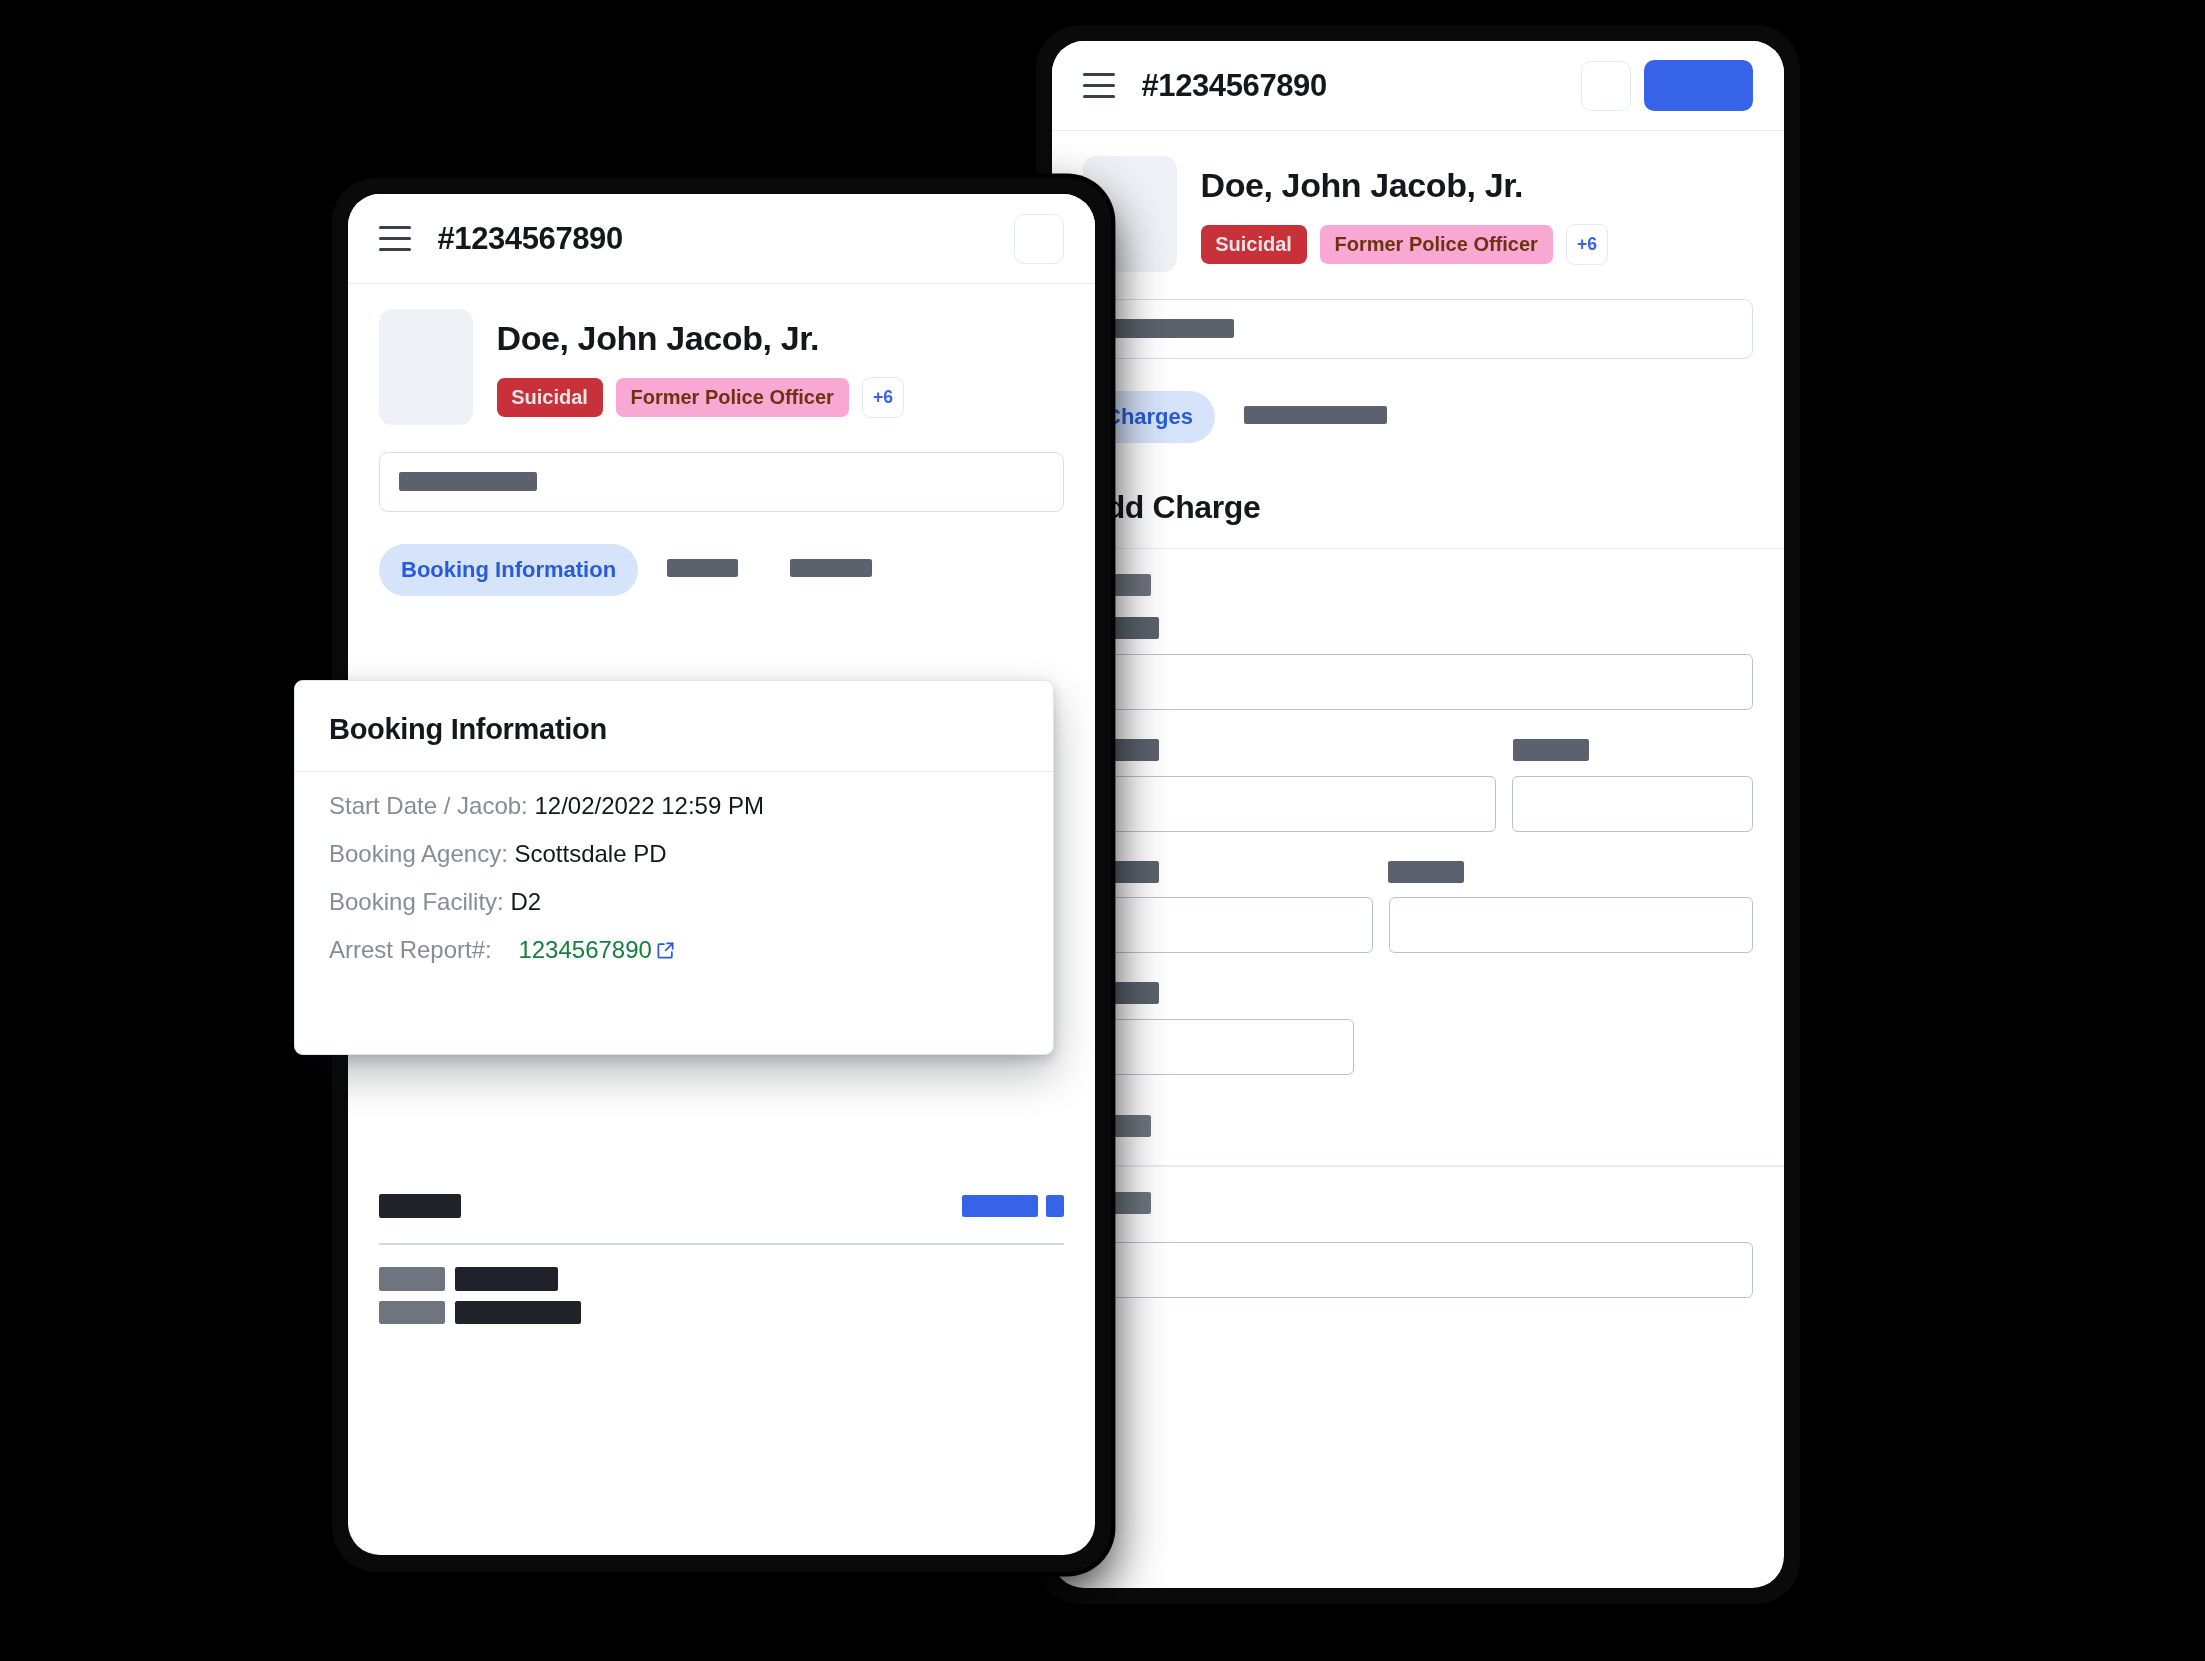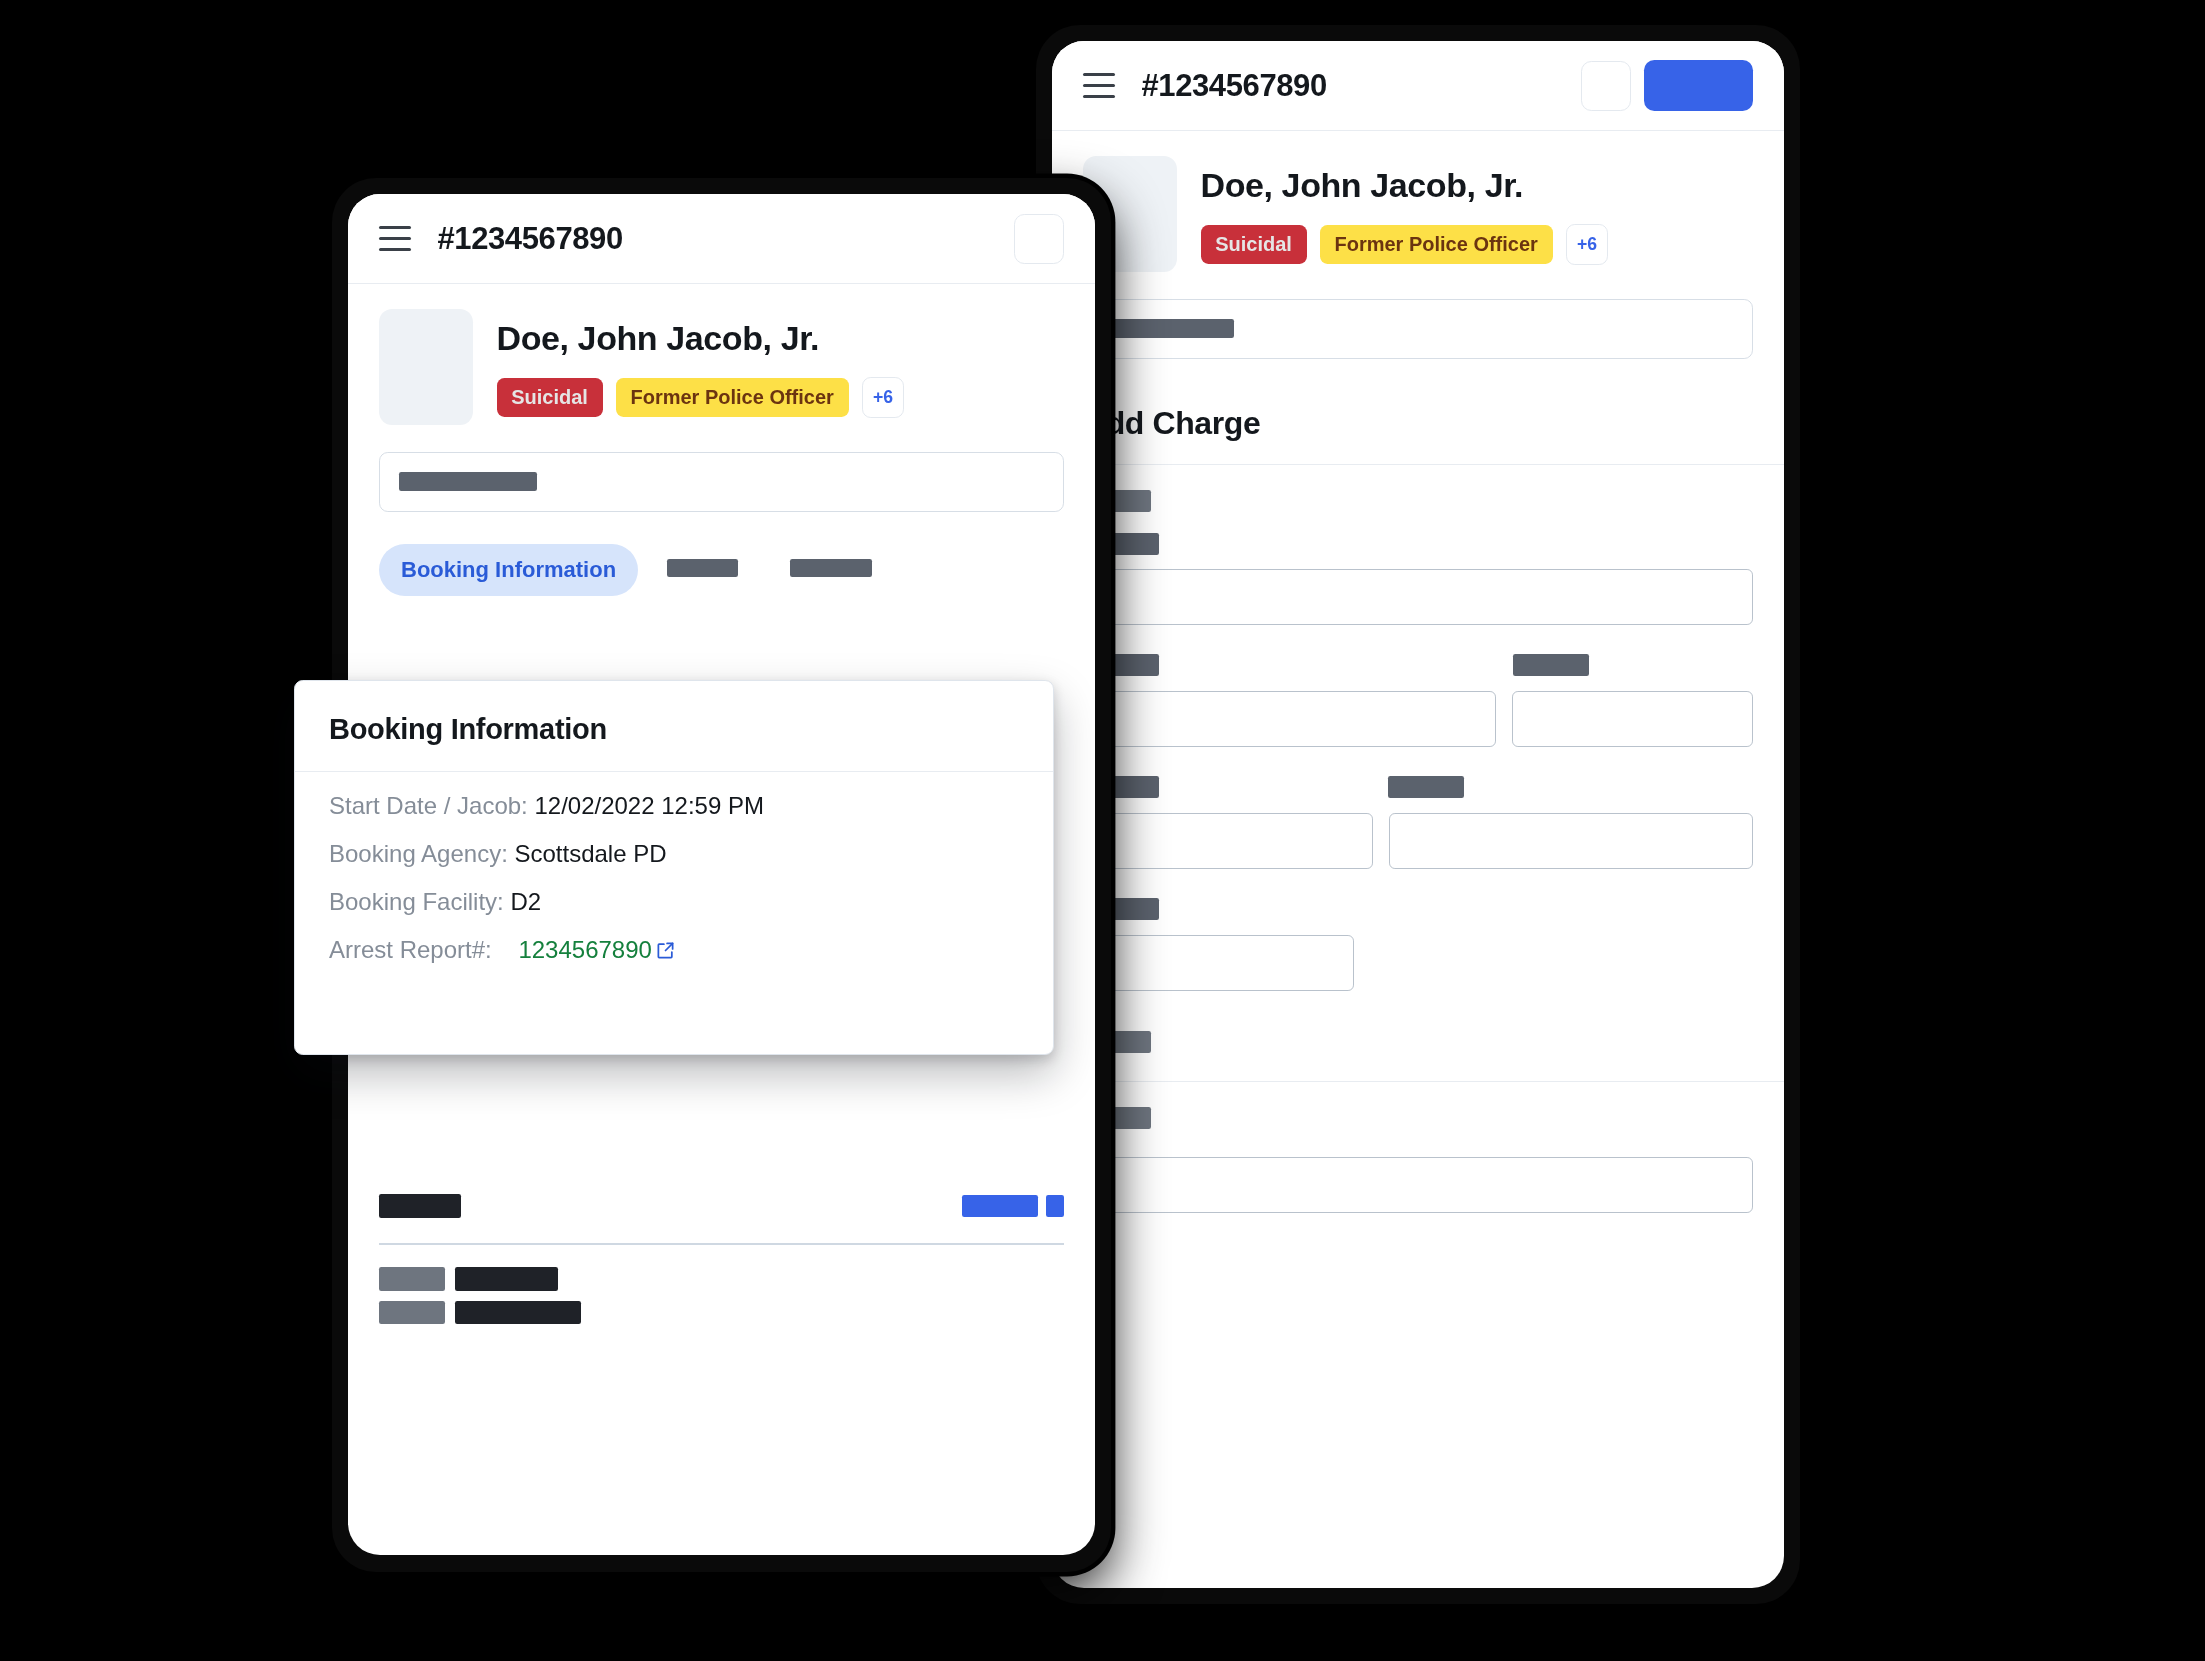--- a/index.html
+++ b/index.html
@@ -74,21 +74,21 @@
   .person-name {
     font-size: 34px; font-weight: 700; color: #14181d;
     letter-spacing: -0.4px; white-space: nowrap;
   }
   .tag-row { display: flex; align-items: center; gap: 13.2px; margin-top: 19px; }
   .tag {
     font-size: 20px; font-weight: 600;
     padding: 8px 14.7px; border-radius: 7.4px; white-space: nowrap;
   }
   .tag-danger { background: #c8303a; color: #e5e5e5; }
-  .tag-warn { background: #fde047; color: #6b3410; }
+  .tag-warn { background: #f9a8d4; color: #6b3410; }
   .tag-more {
     font-size: 17.6px; font-weight: 600; color: #3763e8;
     background: #fff; border: 1.5px solid #e4e9ef;
     border-radius: 8.8px; padding: 8.8px 10.3px;
   }
 
   
   .searchbox {
     margin: 26.5px 31px 0 31px;
     height: 60px; border: 1.5px solid #d7dee6; border-radius: 8.8px;
@@ -175,20 +175,26 @@
             <span class="tag tag-warn">Former Police Officer</span>
             <span class="tag-more">+6</span>
           </div>
         </div>
       </div>
 
       <div class="searchbox">
         <span class="ph" style="width:131px;height:19px;"></span>
       </div>
 
+      <div class="tabs">
+        <div class="tab">Charges</div>
+        <div class="tab-ghost">
+          <span class="ph" style="width:143px;height:17.6px;"></span>
+        </div>
+      </div>
 
       <div style="height:46px;"></div>
       <div class="section-title">Add Charge</div>
       <div class="hr"></div>
 
       <div class="field" style="margin-top:25px;">
         <div class="field-label">
           <span class="ph ph-light" style="width:68px;height:22px;"></span>
         </div>
       </div>

